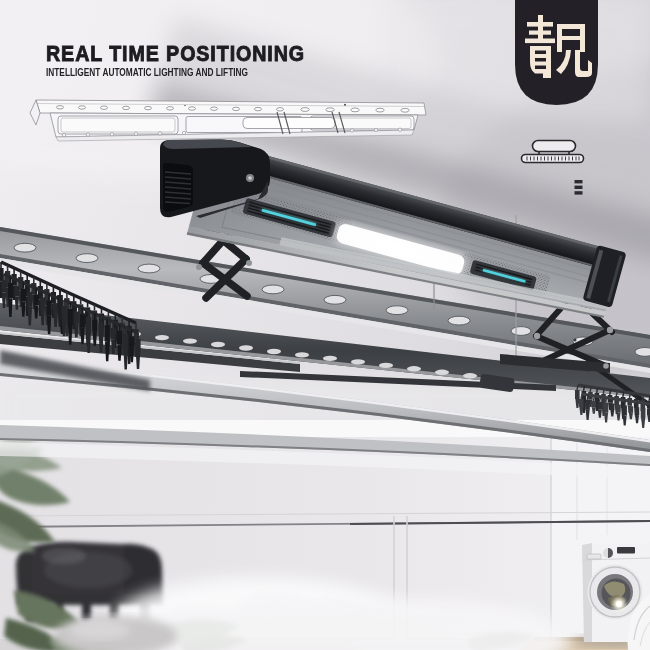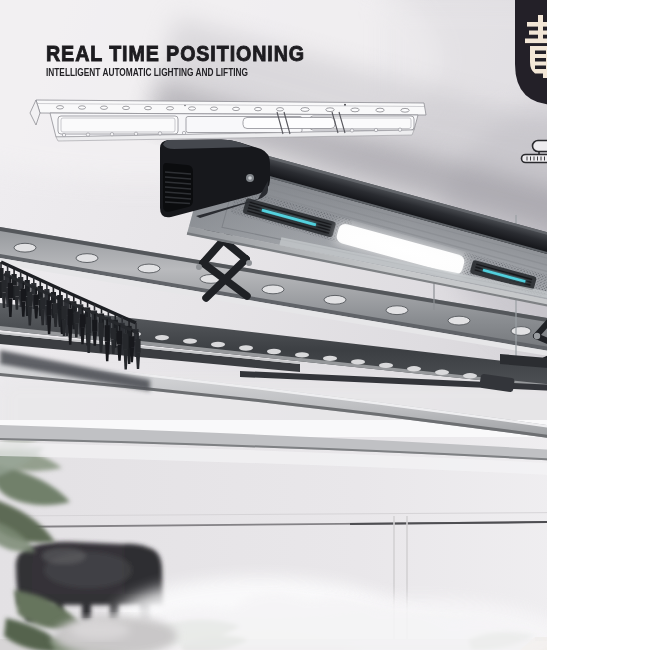--- a/index.html
+++ b/index.html
@@ -1,16 +1,16 @@
 <!DOCTYPE html>
 <html><head>
 <meta charset="utf-8">
 <style>
   html,body{margin:0;padding:0;}
-  #stage{position:relative;width:547px;height:650px;overflow:hidden;background:#eceaed;
+  #stage{position:relative;width:650px;height:650px;overflow:hidden;background:#eceaed;
          font-family:"Liberation Sans", sans-serif;}
   svg{position:absolute;left:0;top:0;}
 </style>
 </head>
 <body>
 <div id="stage">
 <svg width="650" height="650" viewBox="0 0 650 650">
 <defs>
   <linearGradient id="ceil" x1="0" y1="0" x2="1" y2="0.25">
     <stop offset="0" stop-color="#f0eef1"></stop>

